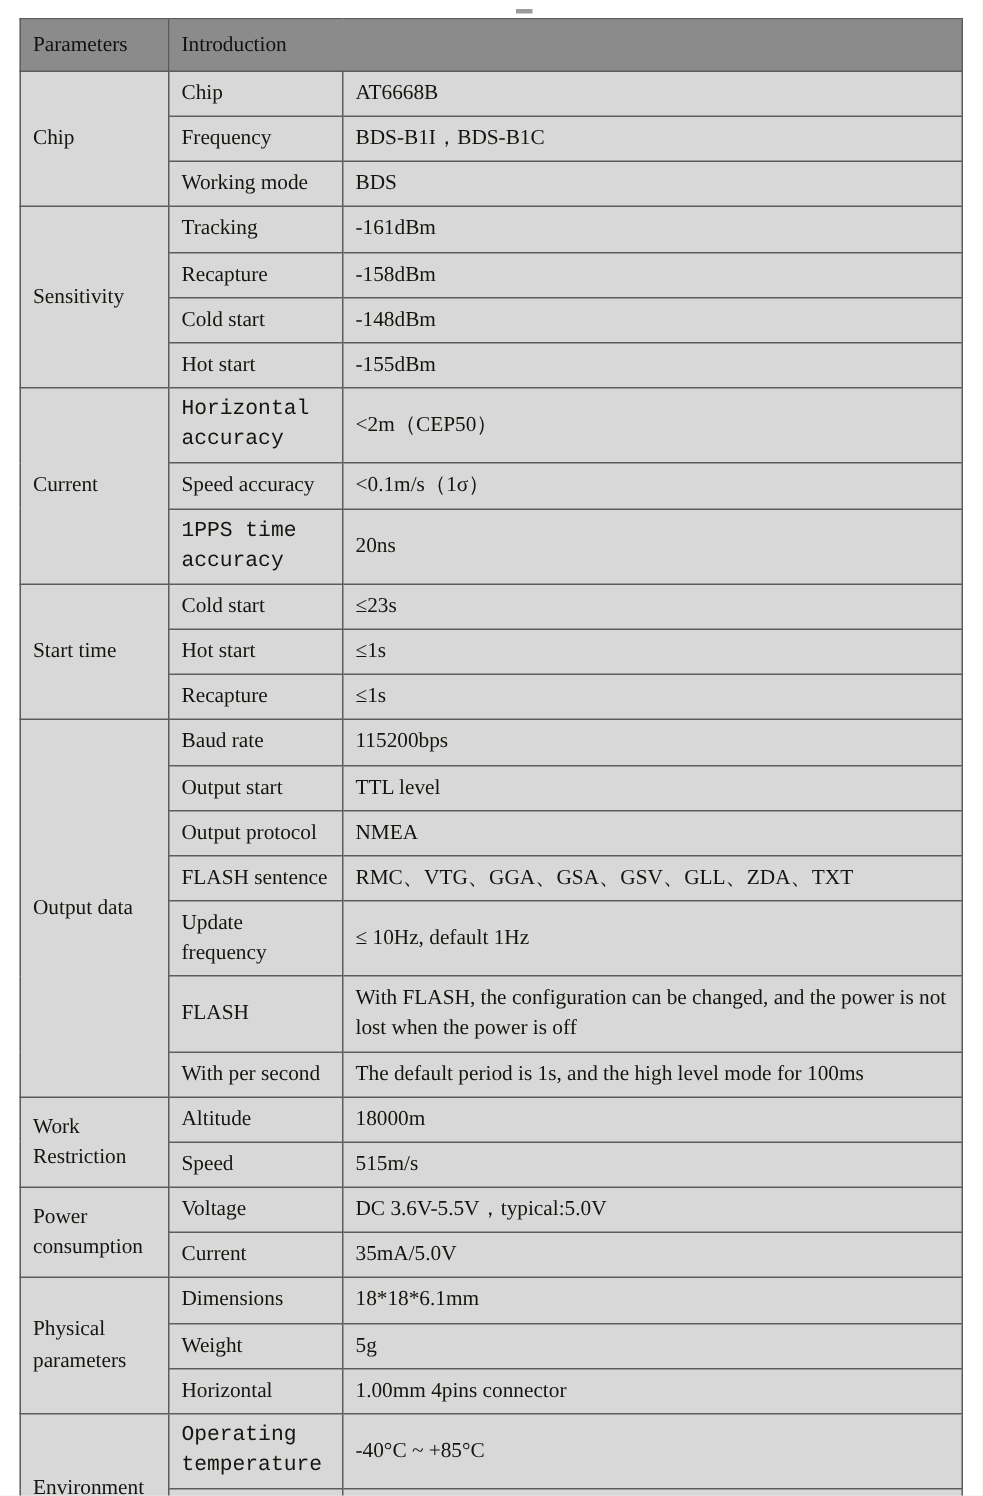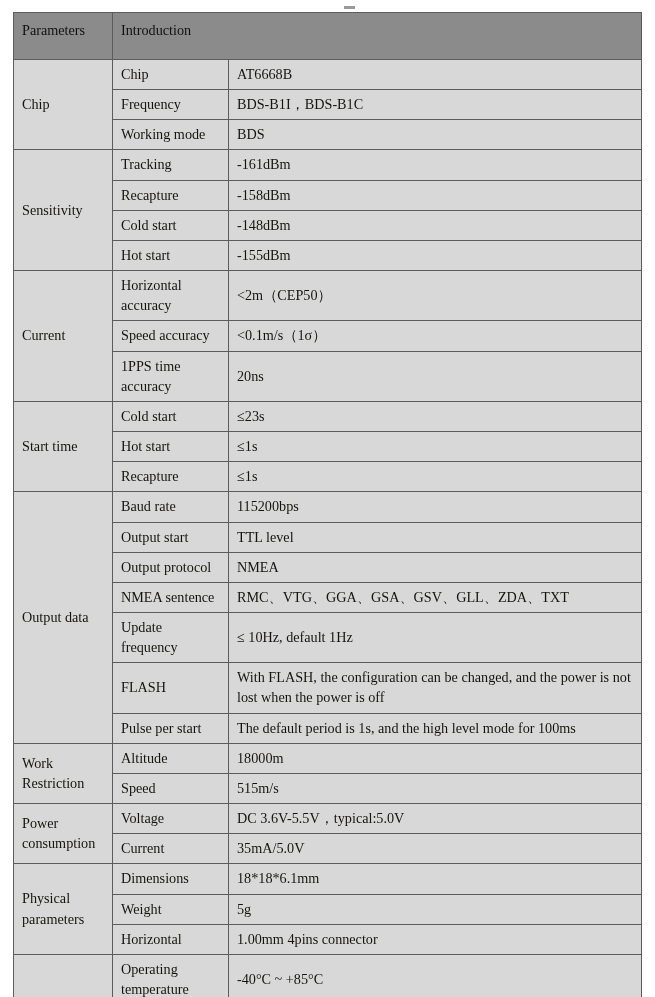--- a/index.html
+++ b/index.html
@@ -54,32 +54,32 @@
     vertical-align: middle;
     background: #d8d8d8;
     font-weight: normal;
   }
 
   table.spec thead th {
     background: #8b8b8b;
     color: #111110;
     height: 26px;
     padding-top: 4px;
-    padding-bottom: 16px;
+    padding-bottom: 4px;
   }
 
   td.group-cell {
     vertical-align: middle;
   }
 
   td.two-line {
     line-height: 1.5;
   }
 
-  .pad-tall { height: 38px; }
+  .pad-tall { height: 38px; font-family: Liberation Mono, monospace; }
 </style>
 </head>
 <body>
 
 <div class="top-artifact"></div>
 
 <div class="table-wrap">
   <table class="spec">
     <colgroup>
       <col class="c1">
@@ -161,33 +161,33 @@
       </tr>
       <tr>
         <td>Output start</td>
         <td>TTL level</td>
       </tr>
       <tr>
         <td>Output protocol</td>
         <td>NMEA</td>
       </tr>
       <tr>
-        <td>NMEA sentence</td>
+        <td>FLASH sentence</td>
         <td>RMC、VTG、GGA、GSA、GSV、GLL、ZDA、TXT</td>
       </tr>
       <tr>
         <td>Update frequency</td>
         <td>≤ 10Hz, default 1Hz</td>
       </tr>
       <tr>
         <td>FLASH</td>
         <td class="two-line">With FLASH, the configuration can be changed, and the power is not lost when the power is off</td>
       </tr>
       <tr>
-        <td>Pulse per start</td>
+        <td>With per second</td>
         <td>The default period is 1s, and the high level mode for 100ms</td>
       </tr>
 
       <tr>
         <td class="group-cell two-line" rowspan="2">Work Restriction</td>
         <td>Altitude</td>
         <td>18000m</td>
       </tr>
       <tr>
         <td>Speed</td>

